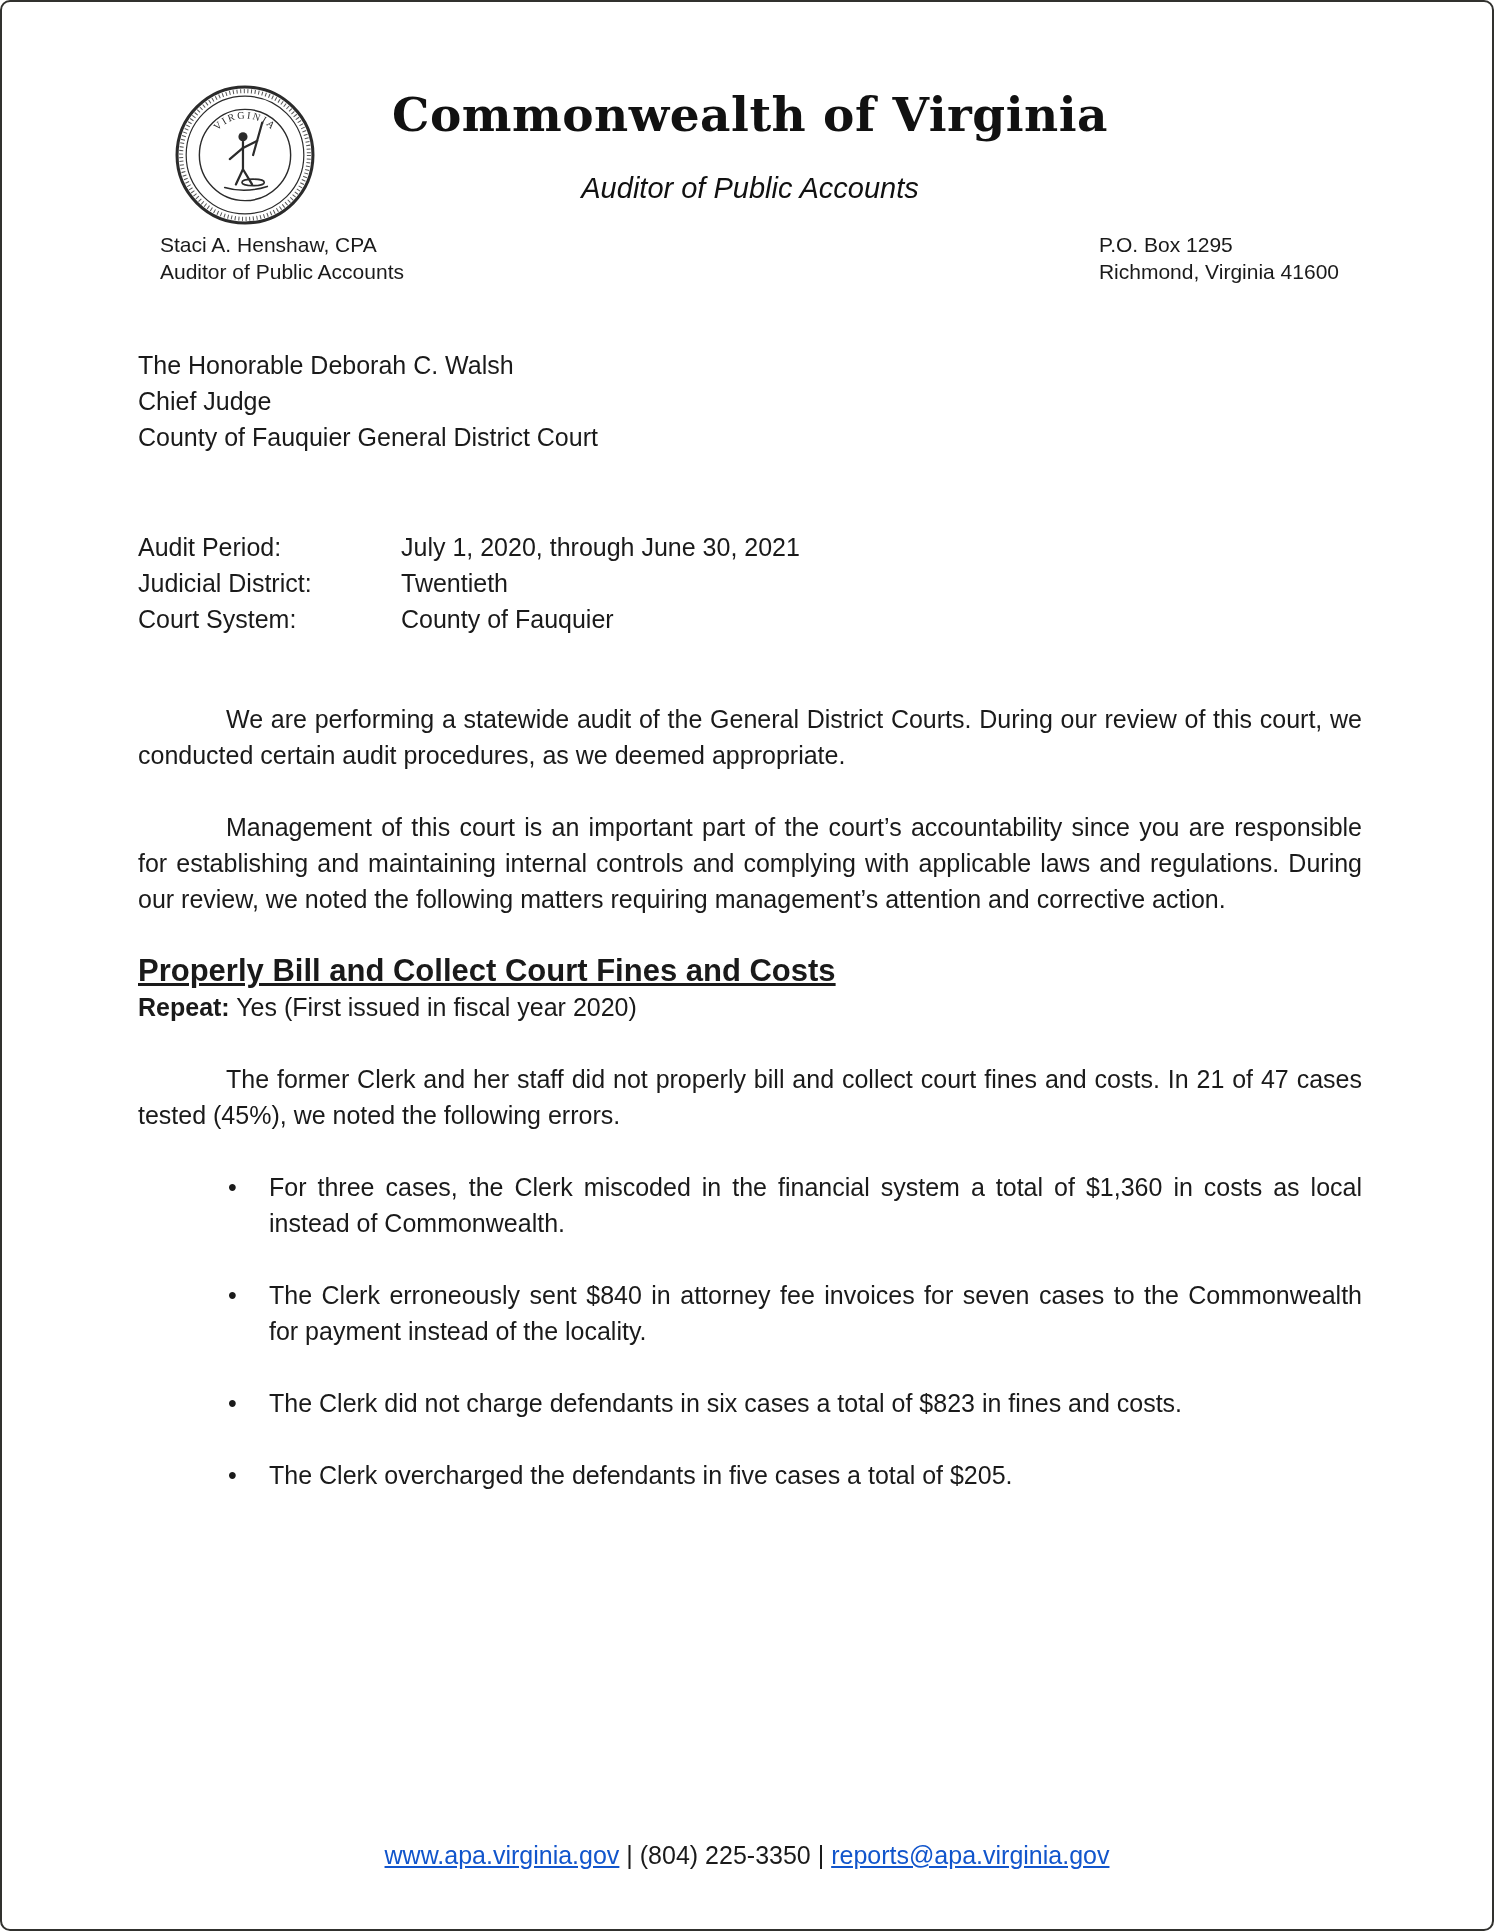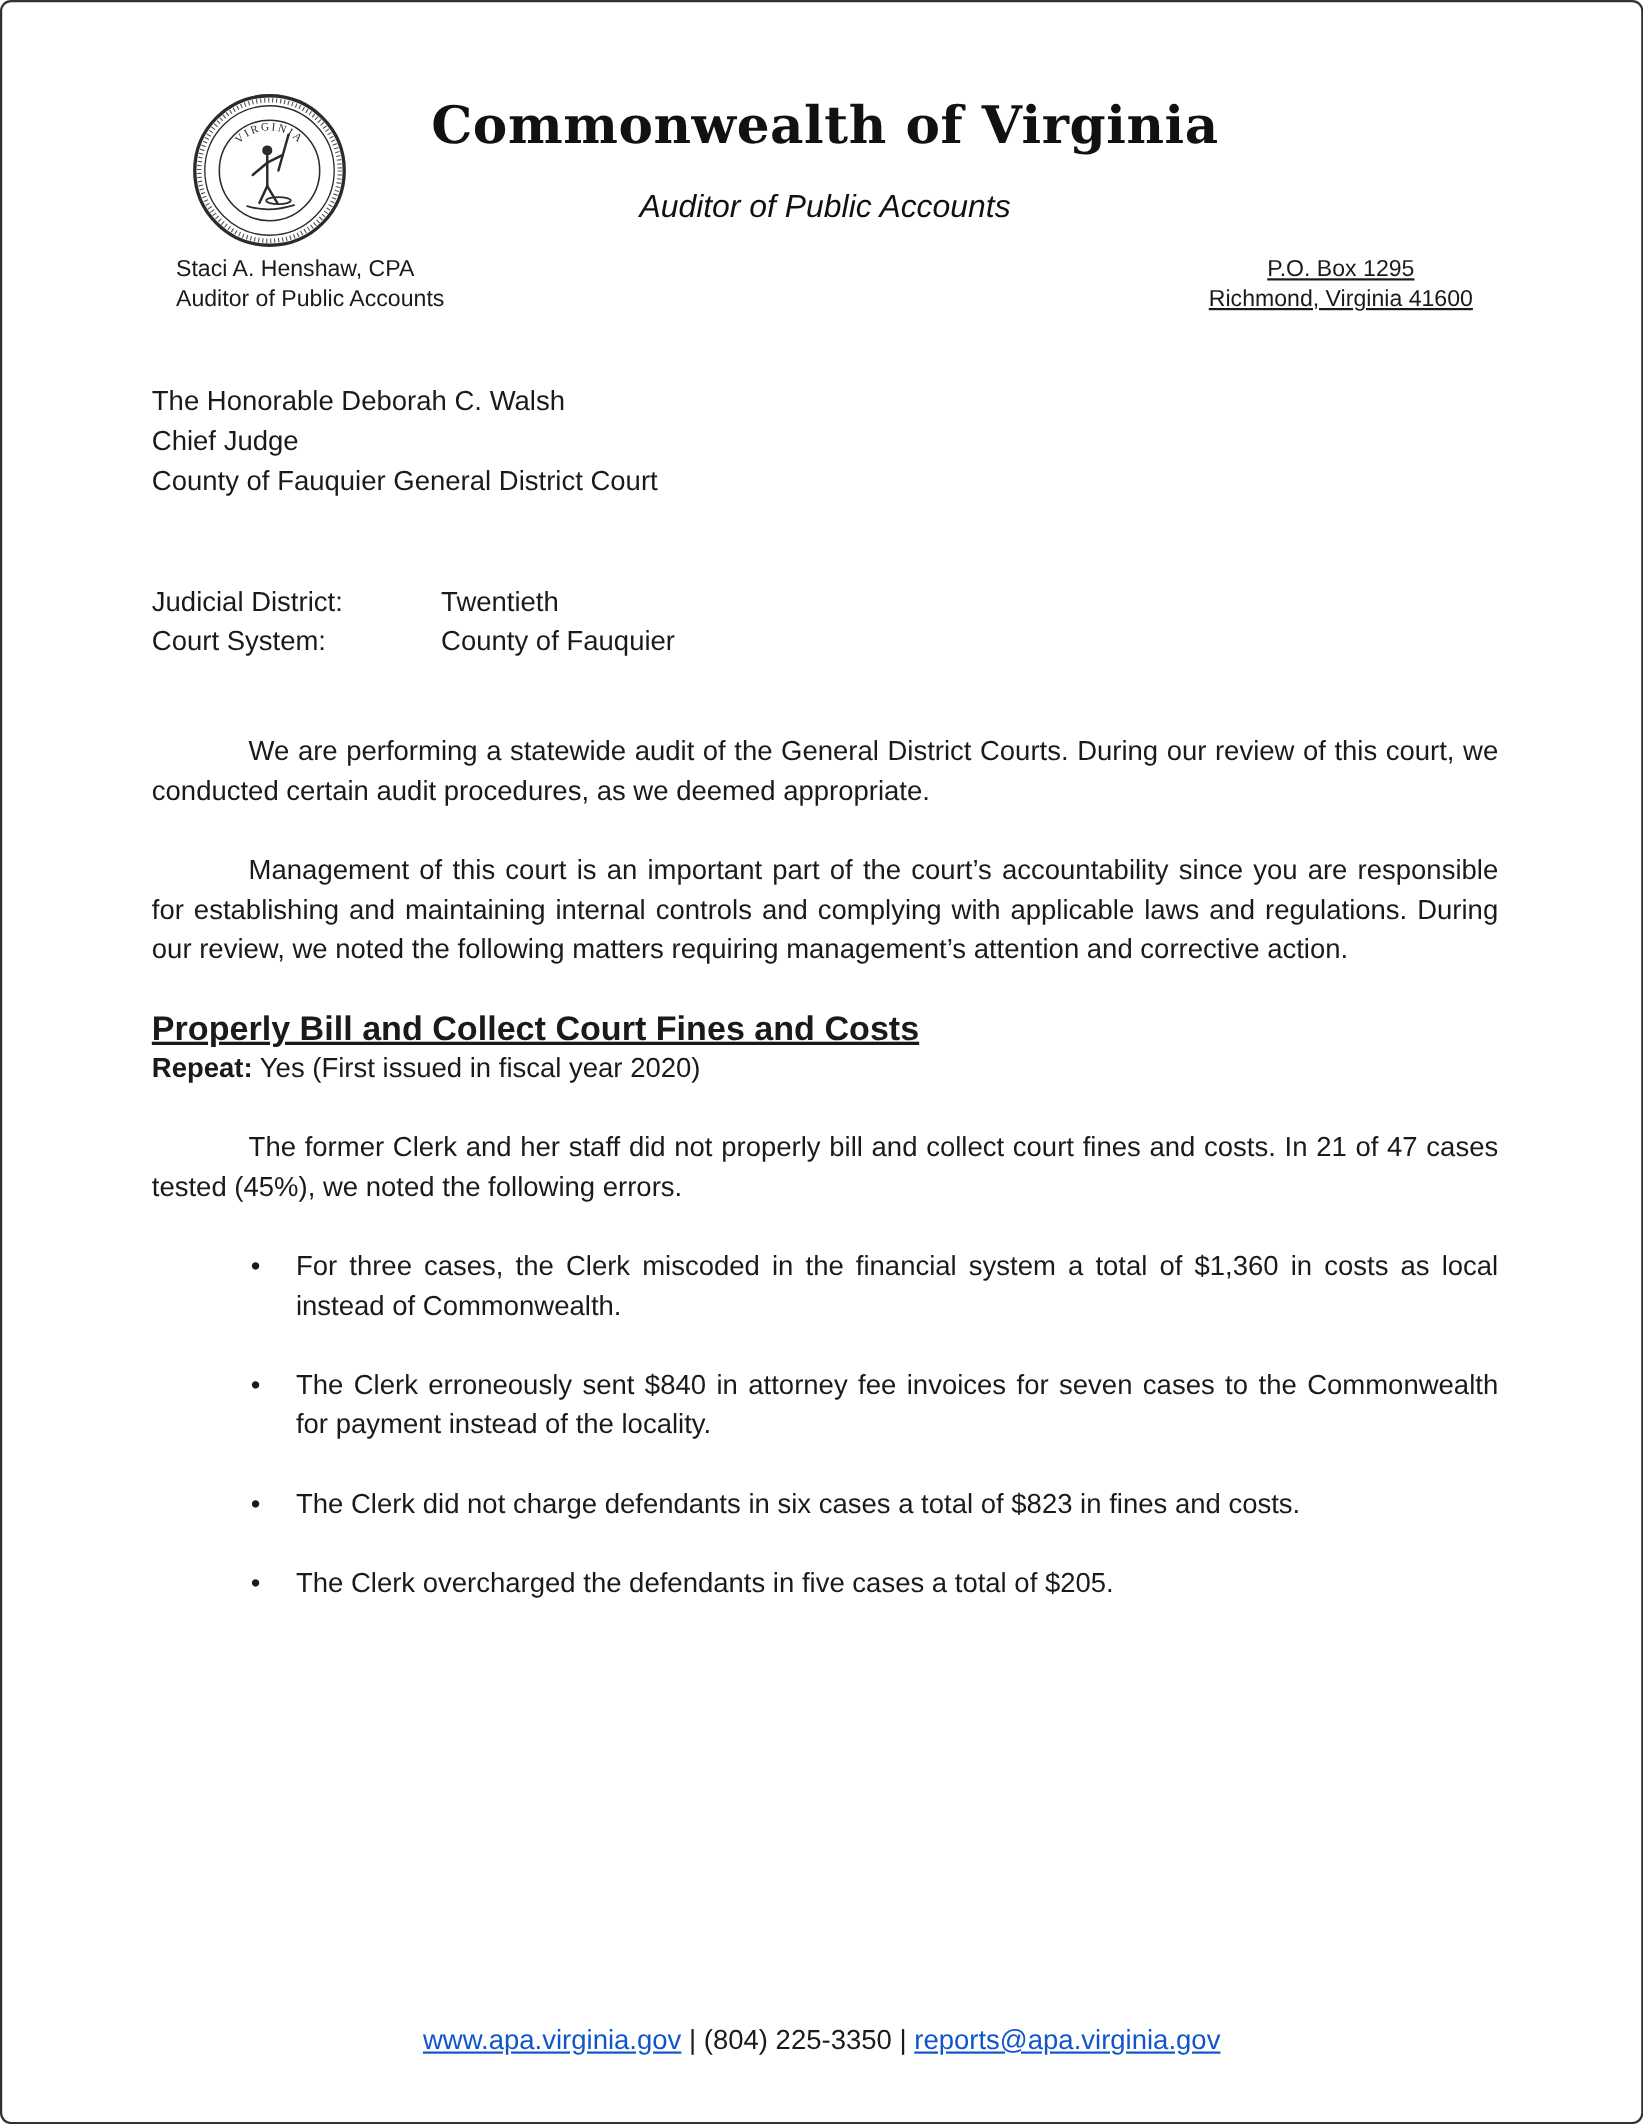--- a/index.html
+++ b/index.html
@@ -46,21 +46,21 @@
   }
   .letterhead-row {
     display: flex;
     justify-content: space-between;
     margin-top: 26px;
     padding-left: 22px;
     padding-right: 23px;
     font-size: 21px;
     line-height: 27px;
   }
-  .address-block { text-align: center; text-decoration: underline; }
+  .address-block { text-align: left; }
   
   .date-line { text-align: center; margin-top: 80px; font-size: 25px; line-height: 36px; }
   .recipient { margin-top: 62px; font-size: 25px; line-height: 36px; }
   .audit-info { margin-top: 74px; font-size: 25px; line-height: 36px; }
   .audit-row { display: flex; }
   .audit-label { flex: 0 0 263px; width: 263px; }
   p.body-para {
     font-size: 25px;
     line-height: 36px;
     text-align: justify;
@@ -161,20 +161,24 @@
 
 
   <div class="recipient">
     <div>The Honorable Deborah C. Walsh</div>
     <div>Chief Judge</div>
     <div>County of Fauquier General District Court</div>
   </div>
 
   <div class="audit-info">
     <div class="audit-row">
+      <div class="audit-label">Audit Period:</div>
+      <div class="audit-value">July 1, 2020, through June 30, 2021</div>
+    </div>
+    <div class="audit-row">
       <div class="audit-label">Judicial District:</div>
       <div class="audit-value">Twentieth</div>
     </div>
     <div class="audit-row">
       <div class="audit-label">Court System:</div>
       <div class="audit-value">County of Fauquier</div>
     </div>
   </div>
 
   <p class="body-para indent para-first">We are performing a statewide audit of the General District Courts.  During our review of this court, we conducted certain audit procedures, as we deemed appropriate.</p>

